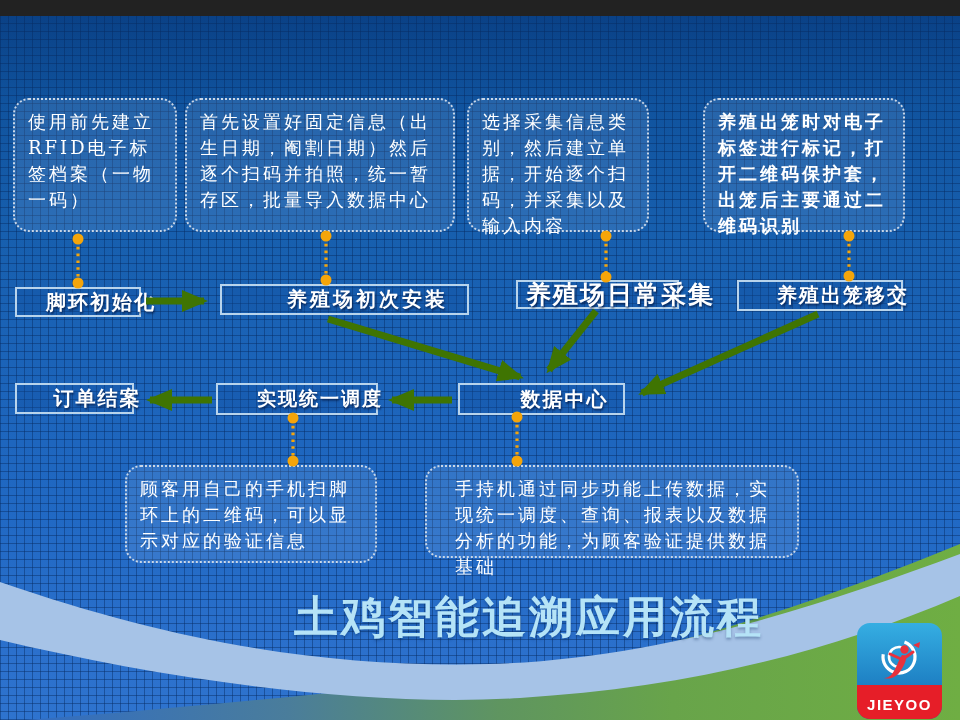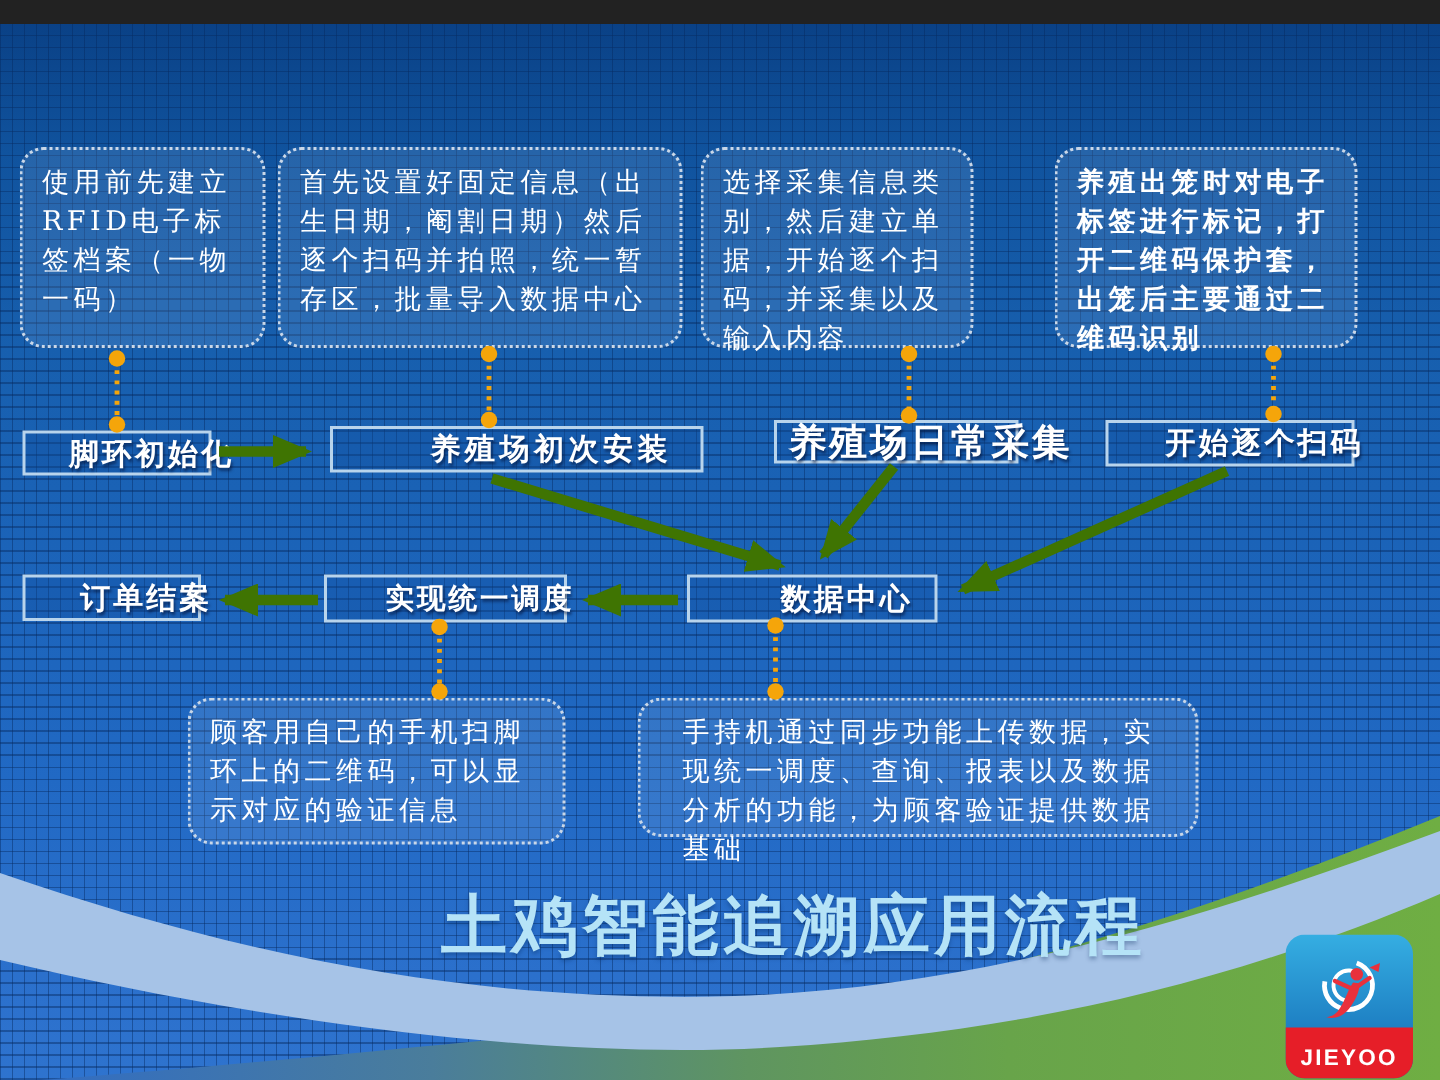--- a/index.html
+++ b/index.html
@@ -86,21 +86,21 @@
   <div class="flow-node" style="left:15px;top:271px;width:126px;height:30px;">
     <span>脚环初始化</span>
   </div>
   <div class="flow-node" style="left:220px;top:268px;width:249px;height:31px;letter-spacing:3px;">
     <span>养殖场初次安装</span>
   </div>
   <div class="flow-node" style="left:516px;top:264px;width:163px;height:29px;font-size:25px;">
     <span>养殖场日常采集</span>
   </div>
   <div class="flow-node" style="left:737px;top:264px;width:166px;height:31px;">
-    <span>开始逐个扫码</span>
+    <span>养殖出笼移交</span>
   </div>
 
   <div class="flow-node" style="left:15px;top:367px;width:119px;height:31px;">
     <span>订单结案</span>
   </div>
   <div class="flow-node" style="left:216px;top:367px;width:162px;height:32px;font-size:19px;">
     <span>实现统一调度</span>
   </div>
   <div class="flow-node" style="left:458px;top:367px;width:167px;height:32px;">
     <span>数据中心</span>

